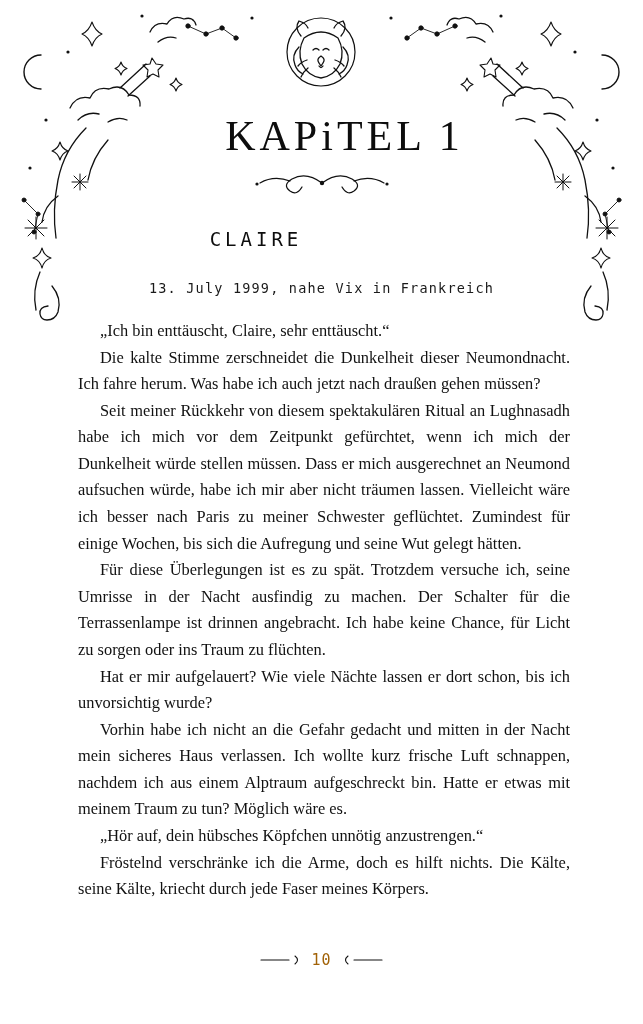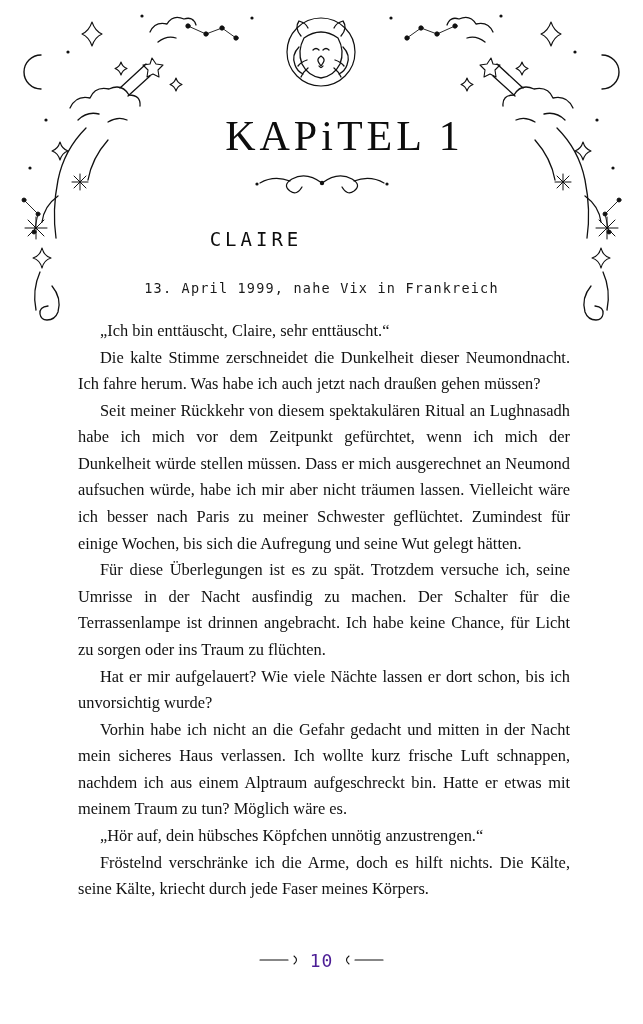--- a/index.html
+++ b/index.html
@@ -105,23 +105,23 @@
     width: 643px;
     text-align: center;
   }
   .folio-wrap {
     display: inline-flex;
     align-items: center;
     gap: 10px;
   }
   .folio-num {
     font-family: "DejaVu Sans Mono", monospace;
-    font-size: 18px;
+    font-size: 15px;
     letter-spacing: 1px;
-    color: #4c1d95;
+    color: #a16207;
   }
 </style>
 </head>
 <body>
 
 <div class="page">
 
   <svg class="deco deco-top" viewBox="0 0 643 340" aria-hidden="true">
     <g fill="none" stroke="#111" stroke-width="1.3" stroke-linecap="round" stroke-linejoin="round">
 
@@ -282,21 +282,21 @@
         <path d="M127,13 q16,-6 30,2"></path>
         <circle cx="95" cy="15" r="2.2" fill="#111" stroke="none"></circle>
         <circle cx="30" cy="16" r="1.6" fill="#111" stroke="none"></circle>
         <circle cx="160" cy="16" r="1.6" fill="#111" stroke="none"></circle>
       </g>
     </svg>
   </div>
 
   <div class="pov-name">CLAIRE</div>
 
-  <div class="dateline">13. April 1999, nahe Vix in Frankreich</div>
+  <div class="dateline">13. July 1999, nahe Vix in Frankreich</div>
 
   <div class="body-text">
     <p>„Ich bin enttäuscht, Claire, sehr enttäuscht.“</p>
     <p>Die kalte Stimme zerschneidet die Dunkelheit dieser Neumondnacht. Ich fahre herum. Was habe ich auch jetzt nach draußen gehen müssen?</p>
     <p>Seit meiner Rückkehr von diesem spektakulären Ritual an Lughnasadh habe ich mich vor dem Zeitpunkt gefürchtet, wenn ich mich der Dunkelheit würde stellen müssen. Dass er mich ausgerechnet an Neumond aufsuchen würde, habe ich mir aber nicht träumen lassen. Vielleicht wäre ich besser nach Paris zu meiner Schwester geflüchtet. Zumindest für einige Wochen, bis sich die Aufregung und seine Wut gelegt hätten.</p>
     <p>Für diese Überlegungen ist es zu spät. Trotzdem versuche ich, seine Umrisse in der Nacht ausfindig zu machen. Der Schalter für die Terrassenlampe ist drinnen angebracht. Ich habe keine Chance, für Licht zu sorgen oder ins Traum zu flüchten.</p>
     <p>Hat er mir aufgelauert? Wie viele Nächte lassen er dort schon, bis ich unvorsichtig wurde?</p>
     <p>Vorhin habe ich nicht an die Gefahr gedacht und mitten in der Nacht mein sicheres Haus verlassen. Ich wollte kurz frische Luft schnappen, nachdem ich aus einem Alptraum aufgeschreckt bin. Hatte er etwas mit meinem Traum zu tun? Möglich wäre es.</p>
     <p>„Hör auf, dein hübsches Köpfchen unnötig anzustrengen.“</p>
     <p>Fröstelnd verschränke ich die Arme, doch es hilft nichts. Die Kälte, seine Kälte, kriecht durch jede Faser meines Körpers.</p>

